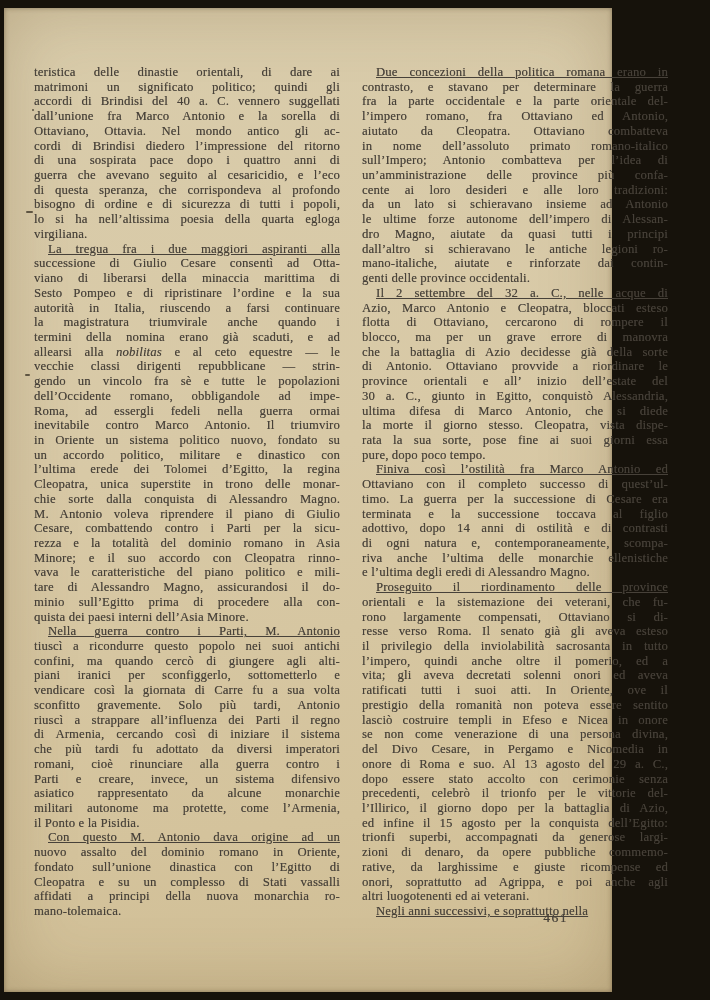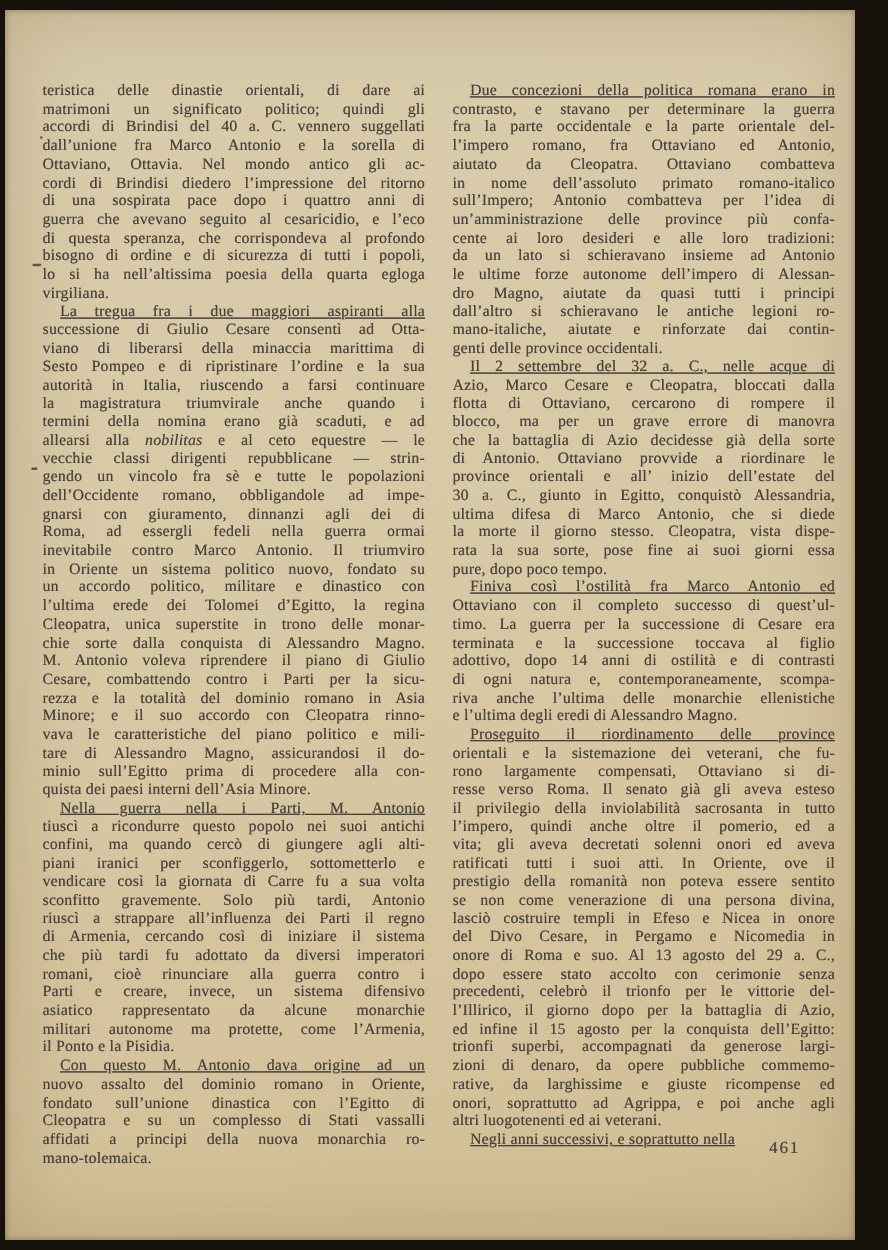--- a/index.html
+++ b/index.html
@@ -2,21 +2,21 @@
 <html><head>
 <meta charset="utf-8">
 <style>
   html,body{margin:0;padding:0;}
   body{
     width:710px;height:1000px;position:relative;overflow:hidden;
     background:#16120b;
     font-family:"Liberation Serif","DejaVu Serif",serif;
   }
   .page{
-    position:absolute;left:4px;top:8px;width:680px;height:984px;
+    position:absolute;left:4px;top:8px;width:608px;height:984px;
     background:linear-gradient(172deg,#d9ccab 0%,#d8c9a6 45%,#d4c39c 80%,#cfbd94 100%);
     box-shadow:inset 0 0 70px rgba(112,86,46,.28), inset 0 0 5px rgba(58,44,24,.45);
   }
   .columns{
     position:absolute;left:30px;top:57px;
     display:flex;gap:22px;
   }
   .col{width:306px;}
   .line{
     height:14.72px;line-height:14.72px;overflow:hidden;
@@ -60,37 +60,36 @@
         <div class="line">successione di Giulio Cesare consentì ad Otta-</div>
         <div class="line">viano di liberarsi della minaccia marittima di</div>
         <div class="line">Sesto Pompeo e di ripristinare l’ordine e la sua</div>
         <div class="line">autorità in Italia, riuscendo a farsi continuare</div>
         <div class="line">la magistratura triumvirale anche quando i</div>
         <div class="line">termini della nomina erano già scaduti, e ad</div>
         <div class="line">allearsi alla <i>nobilitas</i> e al ceto equestre — le</div>
         <div class="line">vecchie classi dirigenti repubblicane — strin-</div>
         <div class="line">gendo un vincolo fra sè e tutte le popolazioni</div>
         <div class="line">dell’Occidente romano, obbligandole ad impe-</div>
-        <div class="line">gnarsi con giuramento, dinnanzi agli dei di</div>
         <div class="line">Roma, ad essergli fedeli nella guerra ormai</div>
         <div class="line">inevitabile contro Marco Antonio. Il triumviro</div>
         <div class="line">in Oriente un sistema politico nuovo, fondato su</div>
         <div class="line">un accordo politico, militare e dinastico con</div>
         <div class="line">l’ultima erede dei Tolomei d’Egitto, la regina</div>
         <div class="line">Cleopatra, unica superstite in trono delle monar-</div>
         <div class="line">chie sorte dalla conquista di Alessandro Magno.</div>
         <div class="line">M. Antonio voleva riprendere il piano di Giulio</div>
         <div class="line">Cesare, combattendo contro i Parti per la sicu-</div>
         <div class="line">rezza e la totalità del dominio romano in Asia</div>
         <div class="line">Minore; e il suo accordo con Cleopatra rinno-</div>
         <div class="line">vava le caratteristiche del piano politico e mili-</div>
         <div class="line">tare di Alessandro Magno, assicurandosi il do-</div>
         <div class="line">minio sull’Egitto prima di procedere alla con-</div>
         <div class="line last">quista dei paesi interni dell’Asia Minore.</div>
-        <div class="line indent">Nella guerra nella i Parti, M. Antonio</div>
+        <div class="line indent">Nella guerra contro i Parti, M. Antonio</div>
         <div class="line">tiuscì a ricondurre questo popolo nei suoi antichi</div>
         <div class="line">confini, ma quando cercò di giungere agli alti-</div>
         <div class="line">piani iranici per sconfiggerlo, sottometterlo e</div>
         <div class="line">vendicare così la giornata di Carre fu a sua volta</div>
         <div class="line">sconfitto gravemente. Solo più tardi, Antonio</div>
         <div class="line">riuscì a strappare all’influenza dei Parti il regno</div>
         <div class="line">di Armenia, cercando così di iniziare il sistema</div>
         <div class="line">che più tardi fu adottato da diversi imperatori</div>
         <div class="line">romani, cioè rinunciare alla guerra contro i</div>
         <div class="line">Parti e creare, invece, un sistema difensivo</div>
@@ -114,21 +113,21 @@
         <div class="line">sull’Impero; Antonio combatteva per l’idea di</div>
         <div class="line">un’amministrazione delle province più confa-</div>
         <div class="line">cente ai loro desideri e alle loro tradizioni:</div>
         <div class="line">da un lato si schieravano insieme ad Antonio</div>
         <div class="line">le ultime forze autonome dell’impero di Alessan-</div>
         <div class="line">dro Magno, aiutate da quasi tutti i principi</div>
         <div class="line">dall’altro si schieravano le antiche legioni ro-</div>
         <div class="line">mano-italiche, aiutate e rinforzate dai contin-</div>
         <div class="line last">genti delle province occidentali.</div>
         <div class="line indent">Il 2 settembre del 32 a. C., nelle acque di</div>
-        <div class="line">Azio, Marco Cesare e Cleopatra, bloccati dalla</div>
+        <div class="line">Azio, Marco Antonio e Cleopatra, bloccati esteso</div>
         <div class="line">flotta di Ottaviano, cercarono di rompere il</div>
         <div class="line">blocco, ma per un grave errore di manovra</div>
         <div class="line">che la battaglia di Azio decidesse già della sorte</div>
         <div class="line">di Antonio. Ottaviano provvide a riordinare le</div>
         <div class="line">province orientali e all’ inizio dell’estate del</div>
         <div class="line">30 a. C., giunto in Egitto, conquistò Alessandria,</div>
         <div class="line">ultima difesa di Marco Antonio, che si diede</div>
         <div class="line">la morte il giorno stesso. Cleopatra, vista dispe-</div>
         <div class="line">rata la sua sorte, pose fine ai suoi giorni essa</div>
         <div class="line last">pure, dopo poco tempo.</div>
@@ -142,22 +141,22 @@
         <div class="line last">e l’ultima degli eredi di Alessandro Magno.</div>
         <div class="line indent">Proseguito il riordinamento delle province</div>
         <div class="line">orientali e la sistemazione dei veterani, che fu-</div>
         <div class="line">rono largamente compensati, Ottaviano si di-</div>
         <div class="line">resse verso Roma. Il senato già gli aveva esteso</div>
         <div class="line">il privilegio della inviolabilità sacrosanta in tutto</div>
         <div class="line">l’impero, quindi anche oltre il pomerio, ed a</div>
         <div class="line">vita; gli aveva decretati solenni onori ed aveva</div>
         <div class="line">ratificati tutti i suoi atti. In Oriente, ove il</div>
         <div class="line">prestigio della romanità non poteva essere sentito</div>
+        <div class="line">lasciò costruire templi in Efeso e Nicea in onore</div>
         <div class="line">se non come venerazione di una persona divina,</div>
-        <div class="line">lasciò costruire templi in Efeso e Nicea in onore</div>
         <div class="line">del Divo Cesare, in Pergamo e Nicomedia in</div>
         <div class="line">onore di Roma e suo. Al 13 agosto del 29 a. C.,</div>
         <div class="line">dopo essere stato accolto con cerimonie senza</div>
         <div class="line">precedenti, celebrò il trionfo per le vittorie del-</div>
         <div class="line">l’Illirico, il giorno dopo per la battaglia di Azio,</div>
         <div class="line">ed infine il 15 agosto per la conquista dell’Egitto:</div>
         <div class="line">trionfi superbi, accompagnati da generose largi-</div>
         <div class="line">zioni di denaro, da opere pubbliche commemo-</div>
         <div class="line">rative, da larghissime e giuste ricompense ed</div>
         <div class="line">onori, soprattutto ad Agrippa, e poi anche agli</div>

